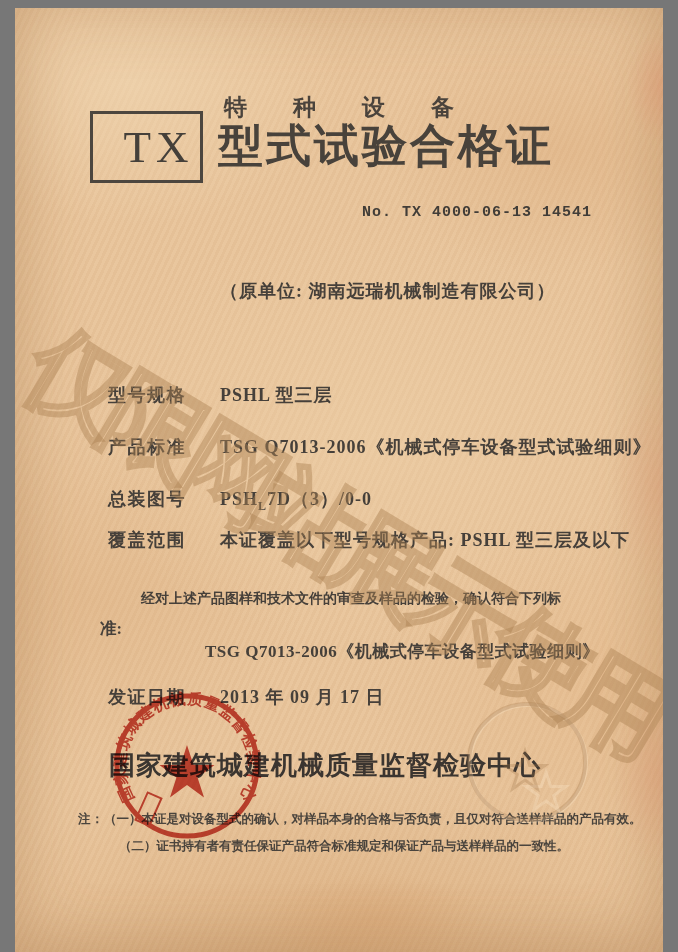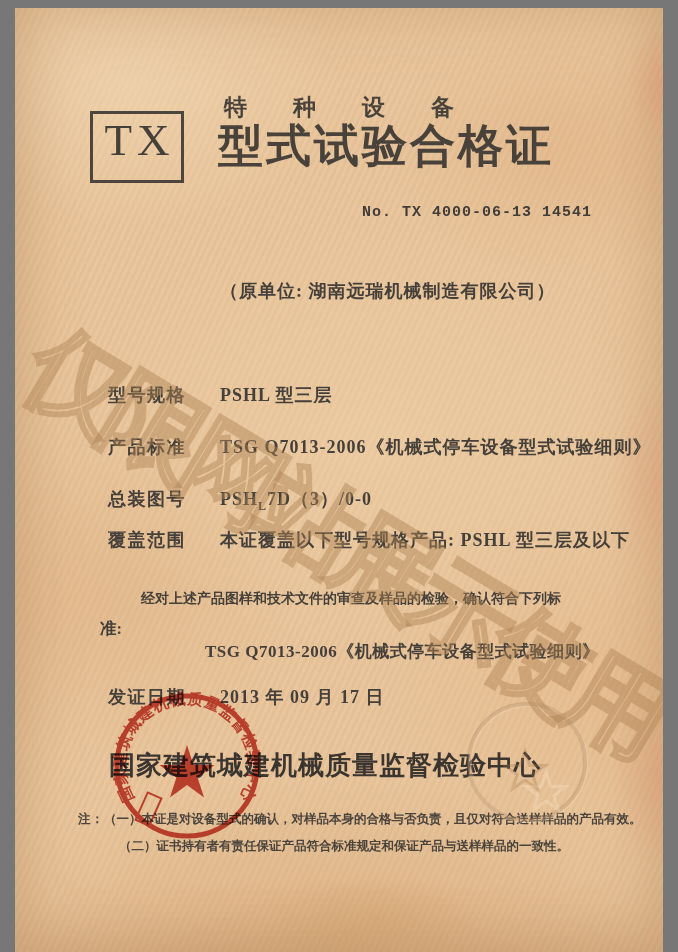--- a/index.html
+++ b/index.html
@@ -25,21 +25,21 @@
   .stain.s1{left:612px;top:18px;width:70px;height:120px;background:radial-gradient(closest-side,rgba(221,139,106,.35),transparent);}
   .stain.s2{left:596px;top:372px;width:95px;height:210px;background:radial-gradient(closest-side,rgba(219,141,108,.25),transparent);}
   .stain.s3{left:598px;top:680px;width:90px;height:180px;background:radial-gradient(closest-side,rgba(219,141,108,.28),transparent);}
   .stain.s4{left:250px;top:865px;width:220px;height:90px;background:radial-gradient(closest-side,rgba(206,150,100,.25),transparent);}
 
   .abs{position:absolute;white-space:nowrap;}
 
   .category{left:0;right:0;top:84px;text-align:center;font-size:23px;font-weight:700;
     letter-spacing:46px;padding-left:46px;color:#4a433c;}
   .txbox{left:75px;top:103px;width:88px;height:66px;border:3px solid #4c463f;
-    display:flex;align-items:flex-start;justify-content:center;}
+    display:flex;align-items:center;justify-content:center;padding-left:19px;}
   .txbox span{font-size:45px;letter-spacing:5px;padding-left:5px;color:#45403a;font-weight:500;}
   .title{left:203px;top:108px;font-size:45px;font-weight:600;letter-spacing:3px;color:#48423b;margin:0;}
   .cert-no{right:71px;top:196px;font-size:15px;letter-spacing:1px;color:#413d38;
     font-family:"Liberation Mono","DejaVu Sans Mono",monospace;font-weight:700;}
 
   .row{left:93px;font-size:18px;font-weight:600;}
   .row .lbl{display:inline-block;min-width:112px;letter-spacing:1.5px;}
   .row .val{letter-spacing:1px;}
   .row sub{font-size:12px;}
   .subnote{left:205px;font-size:18px;font-weight:600;letter-spacing:1px;}

